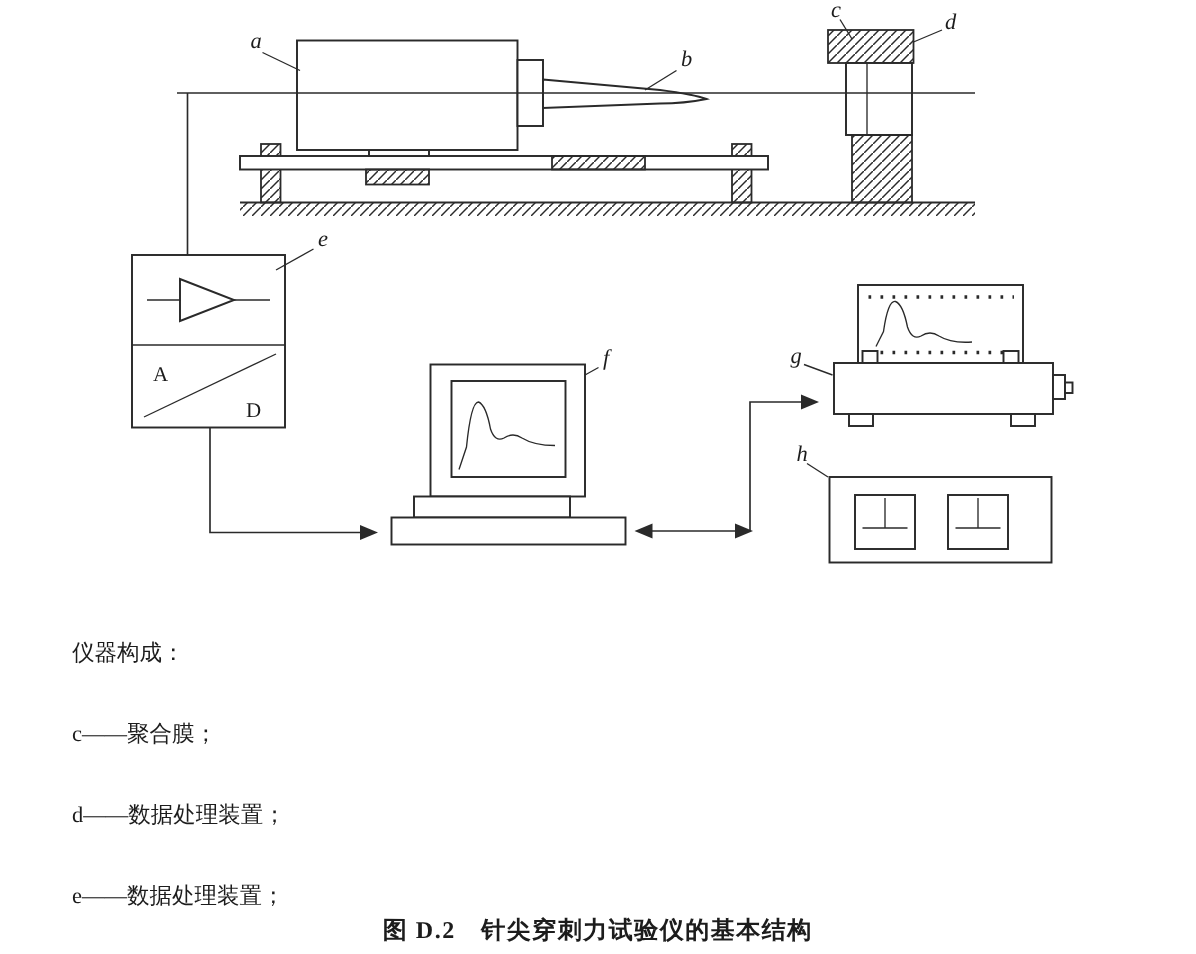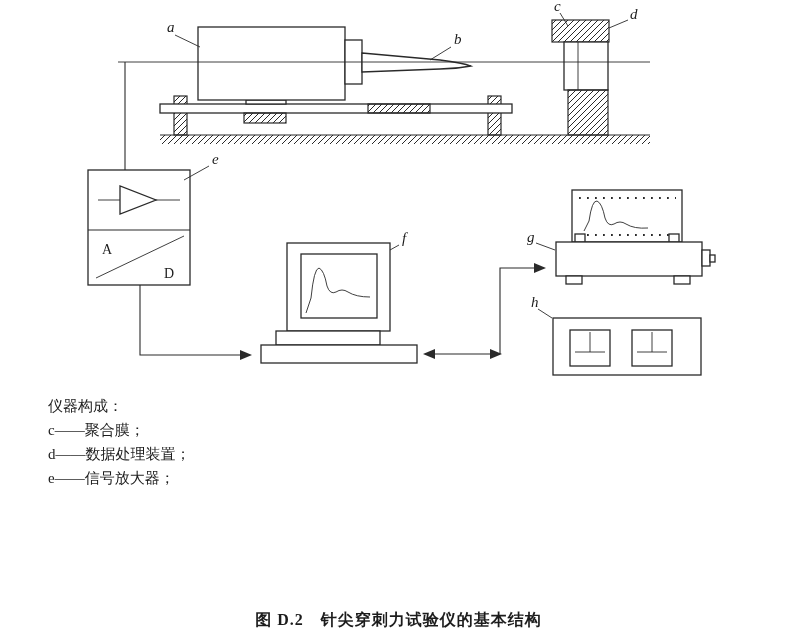--- a/index.html
+++ b/index.html
@@ -1,21 +1,21 @@
 <!DOCTYPE html>
 <html><head>
 <meta charset="utf-8">
 <style>
   html,body{margin:0;padding:0;background:#ffffff;}
   body{width:797px;height:636px;position:relative;font-family:"Liberation Serif","DejaVu Serif",serif;color:#1c1c1c;}
   .page{position:absolute;inset:0;background:#ffffff;}
   .diagram-wrap{position:absolute;left:0;top:0;width:797px;height:390px;}
   svg{display:block;}
   .legend{position:absolute;left:48px;top:394px;font-size:15px;line-height:24px;white-space:nowrap;}
-  .legend-line{height:24px;}
+  .legend-line{height:24px;margin-top:30px;}
   .caption{position:absolute;left:0;top:610px;width:797px;text-align:center;font-size:16px;font-weight:bold;letter-spacing:1px;}
   .shape{stroke:#2a2a2a;fill:#ffffff;stroke-width:1.3;}
   .hatched{stroke:#2a2a2a;stroke-width:1.2;}
   .thin{stroke:#2a2a2a;stroke-width:0.9;fill:none;}
   .wire{stroke:#2a2a2a;stroke-width:1.1;fill:none;}
   .ah{fill:#2a2a2a;stroke:none;}
   .dots{stroke:#2a2a2a;stroke-width:2.2;stroke-dasharray:1.8 6.2;fill:none;}
   .lbl{font-family:"Liberation Serif","DejaVu Serif",serif;font-style:italic;font-size:15px;fill:#1c1c1c;}
   .sym{font-family:"Liberation Serif","DejaVu Serif",serif;font-size:14px;fill:#1c1c1c;}
 </style>
@@ -144,18 +144,18 @@
         <text x="531" y="307" class="lbl">h</text>
         <line x1="538" y1="309" x2="552" y2="318" class="thin"></line>
       </g>
     </svg>
   </div>
 
   <div class="legend">
     <div class="legend-line">仪器构成：</div>
     <div class="legend-line">c——聚合膜；</div>
     <div class="legend-line">d——数据处理装置；</div>
-    <div class="legend-line">e——信号放大器；</div>
+    <div class="legend-line">e——数据处理装置；</div>
   </div>
 
   <div class="caption">图 D.2　针尖穿刺力试验仪的基本结构</div>
 
 </div>
 
 </body></html>

